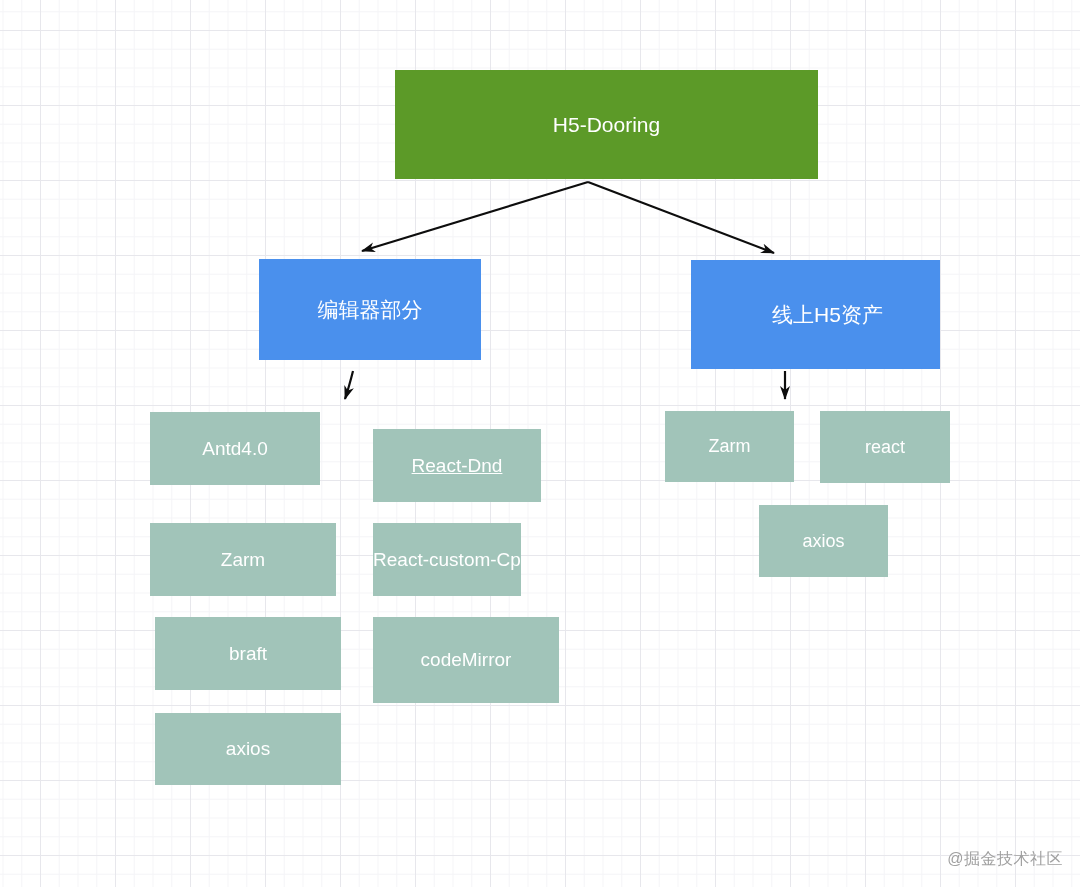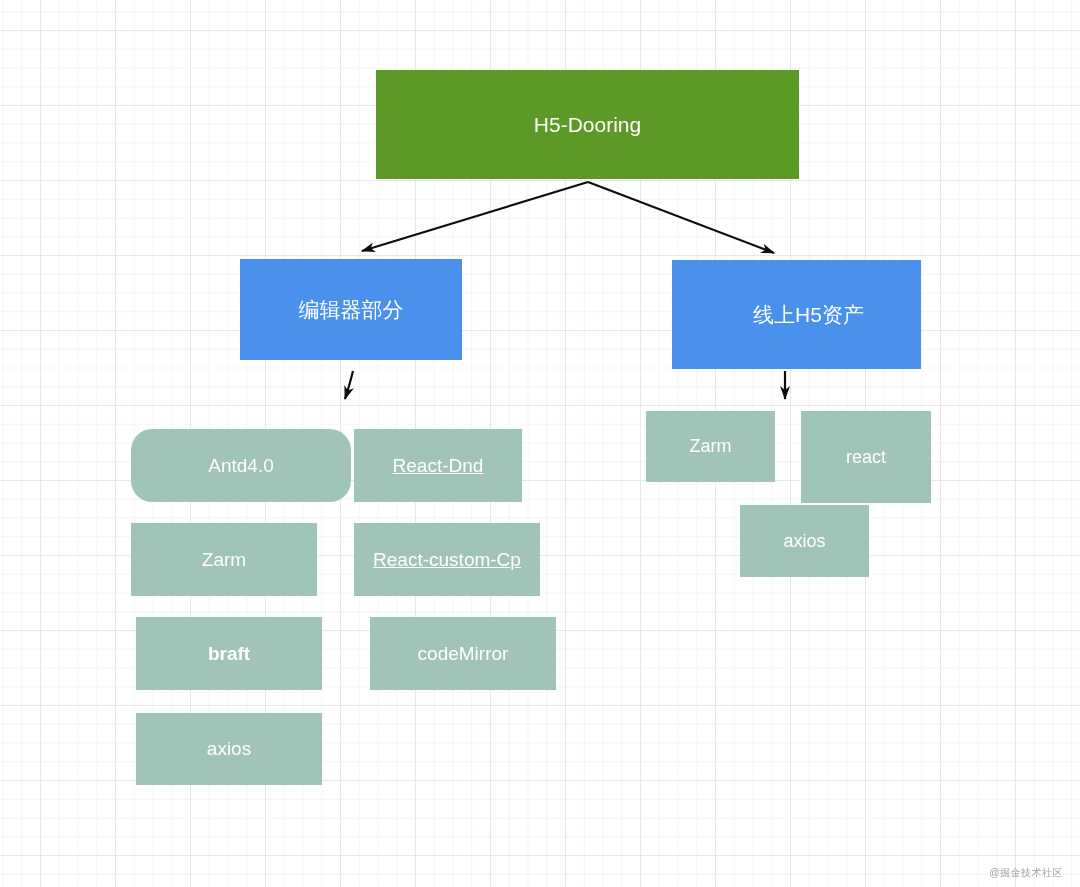--- a/index.html
+++ b/index.html
@@ -35,30 +35,31 @@
     stroke-width: 2.2;
   }
   .node {
     position: absolute;
     display: flex;
     align-items: center;
     justify-content: center;
     color: #ffffff;
     text-align: center;
     white-space: nowrap;
+    margin-left: 19px;
   }
   .node.root   { background: #5c9a28; font-size: 21px; }
   .node.branch { background: #4a90ed; font-size: 21px; }
   .node.leaf   { background: #a1c4b9; font-size: 19px; }
   .node.leaf-sm{ background: #a1c4b9; font-size: 18px; }
   .watermark {
     position: absolute;
     right: 17px;
-    bottom: 7px;
-    font-size: 10px;
+    bottom: 17px;
+    font-size: 16px;
     color: #a0a0a0;
     letter-spacing: 0.5px;
   }
 </style>
 </head>
 <body>
 
 <div id="canvas">
 
   <svg id="arrows" width="1080" height="887" viewBox="0 0 1080 887">
@@ -71,27 +72,27 @@
     <path class="edge" d="M588,182 L774,253" marker-end="url(#ah)"></path>
     <path class="edge" d="M353,371 Q349,387 345,399" marker-end="url(#ah)"></path>
     <path class="edge" d="M785,371 L785,399" marker-end="url(#ah)"></path>
   </svg>
 
   <div class="node root" style="left: 376px; top: 70px; width: 423px; height: 109px; background: rgb(92, 154, 40);">H5-Dooring</div>
 
   <div class="node branch" style="left: 240px; top: 259px; width: 222px; height: 101px; background: rgb(74, 144, 237);">编辑器部分</div>
   <div class="node branch" style="left: 672px; top: 260px; width: 225px; height: 109px; background: rgb(74, 144, 237); padding-left: 24px;">线上H5资产</div>
 
-  <div class="node leaf" style="left: 131px; top: 429px; width: 220px; height: 73px; background: rgb(161, 196, 185); border-radius: 21px;">Antd4.0</div>
+  <div class="node leaf" style="left: 131px; top: 412px; width: 170px; height: 73px; background: rgb(161, 196, 185);">Antd4.0</div>
   <div class="node leaf" style="left: 131px; top: 523px; width: 186px; height: 73px; background: rgb(161, 196, 185);">Zarm</div>
-  <div class="node leaf" style="left: 136px; top: 617px; width: 186px; height: 73px; background: rgb(161, 196, 185); font-weight: bold;">braft</div>
+  <div class="node leaf" style="left: 136px; top: 617px; width: 186px; height: 73px; background: rgb(161, 196, 185);">braft</div>
   <div class="node leaf" style="left: 136px; top: 713px; width: 186px; height: 72px; background: rgb(161, 196, 185);">axios</div>
 
   <div class="node leaf" style="left: 354px; top: 429px; width: 168px; height: 73px; background: rgb(161, 196, 185); text-decoration: underline;">React-Dnd</div>
-  <div class="node leaf" style="left: 354px; top: 523px; width: 186px; height: 73px; background: rgb(161, 196, 185); text-decoration: underline;">React-custom-Cp</div>
-  <div class="node leaf" style="left: 370px; top: 617px; width: 186px; height: 73px; background: rgb(161, 196, 185);">codeMirror</div>
+  <div class="node leaf" style="left: 354px; top: 523px; width: 148px; height: 73px; background: rgb(161, 196, 185);">React-custom-Cp</div>
+  <div class="node leaf" style="left: 354px; top: 617px; width: 186px; height: 86px; background: rgb(161, 196, 185);">codeMirror</div>
 
   <div class="node leaf-sm" style="left: 646px; top: 411px; width: 129px; height: 71px; background: rgb(161, 196, 185);">Zarm</div>
-  <div class="node leaf-sm" style="left: 801px; top: 411px; width: 130px; height: 92px; background: rgb(161, 196, 185);">react</div>
+  <div class="node leaf-sm" style="left: 801px; top: 411px; width: 130px; height: 72px; background: rgb(161, 196, 185);">react</div>
   <div class="node leaf-sm" style="left: 740px; top: 505px; width: 129px; height: 72px; background: rgb(161, 196, 185);">axios</div>
 
   <div class="watermark">@掘金技术社区</div>
 </div>
 
 </body></html>

